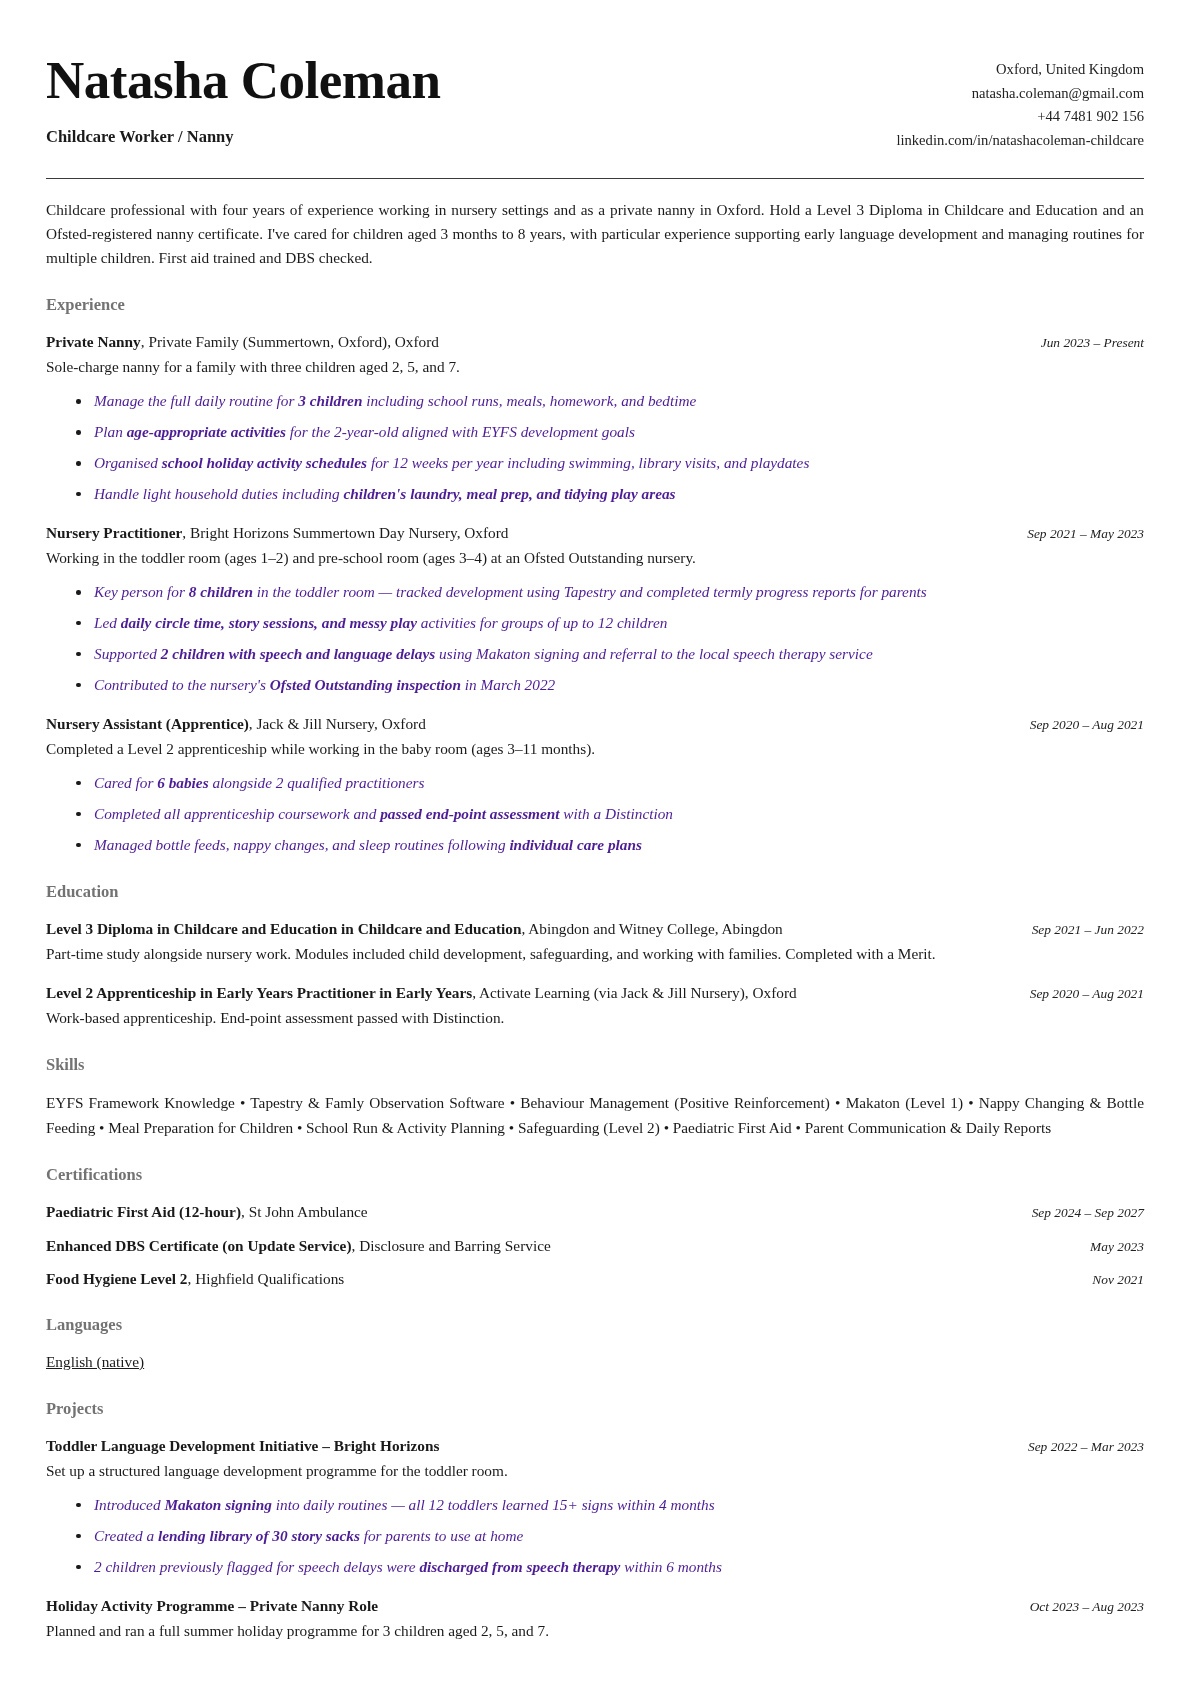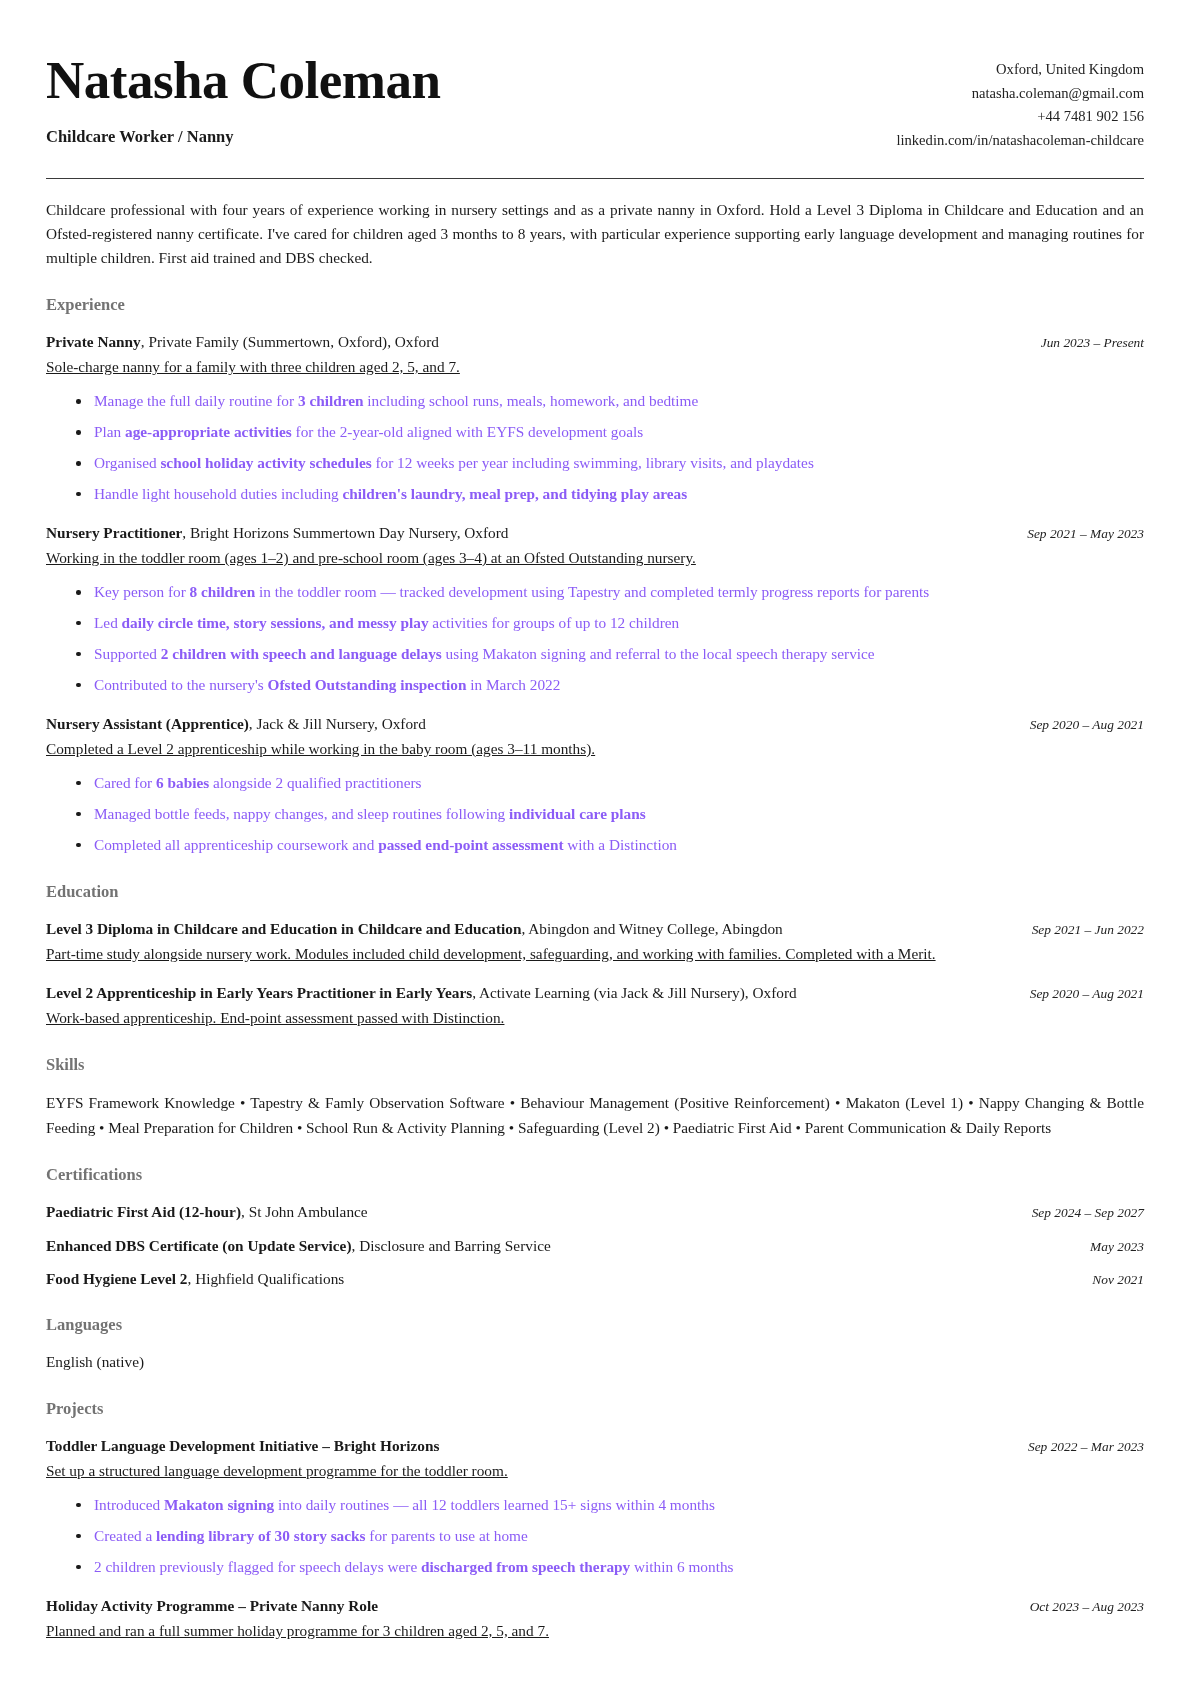--- a/index.html
+++ b/index.html
@@ -98,35 +98,35 @@
     font-style: italic;
     color: #222222;
     white-space: nowrap;
     flex: none;
   }
   .entry-sub {
     font-size: 15.3px;
     line-height: 1.5;
     margin-top: 3px;
     color: #1a1a1a;
-    text-decoration: underline;
   }
 
   ul.bullets {
     margin: 11px 0 0 0;
     padding: 0 0 0 30px;
     list-style: none;
   }
   ul.bullets li {
     position: relative;
     font-size: 15.3px;
     line-height: 1.5;
     margin-bottom: 8px;
     padding-left: 18px;
-    color: #8b5cf6;
+    color: #4c1d95;
+    font-style: italic;
   }
   ul.bullets li:last-child { margin-bottom: 0; }
   ul.bullets li::before {
     content: "";
     position: absolute;
     left: 0;
     top: 9px;
     width: 4.5px;
     height: 4.5px;
     border-radius: 50%;
@@ -141,20 +141,21 @@
     color: #1a1a1a;
   }
 
   .cert-row { margin-bottom: 11px; }
   .cert-row:last-child { margin-bottom: 0; }
 
   .lang-text {
     font-size: 15.3px;
     line-height: 1.5;
     color: #1a1a1a;
+    text-decoration: underline;
   }
 </style>
 </head>
 <body>
 
 <div class="page">
 
   <div class="header">
     <div class="identity">
       <h1 class="name">Natasha Coleman</h1>
@@ -202,22 +203,22 @@
           </ul>
         </div>
         <div class="entry">
           <div class="entry-head">
             <div class="entry-heading"><b>Nursery Assistant (Apprentice)</b><span>, Jack &amp; Jill Nursery, Oxford</span></div>
             <div class="entry-date">Sep 2020 – Aug 2021</div>
           </div>
           <div class="entry-sub">Completed a Level 2 apprenticeship while working in the baby room (ages 3–11 months).</div>
           <ul class="bullets">
             <li>Cared for <b>6 babies</b> alongside 2 qualified practitioners</li>
+            <li>Completed all apprenticeship coursework and <b>passed end-point assessment</b> with a Distinction</li>
             <li>Managed bottle feeds, nappy changes, and sleep routines following <b>individual care plans</b></li>
-            <li>Completed all apprenticeship coursework and <b>passed end-point assessment</b> with a Distinction</li>
           </ul>
         </div>
       </div>
   </div>
 
   <div class="section">
     <div class="section-title">Education</div>
     <div id="education-entries">
         <div class="entry">
           <div class="entry-head">

